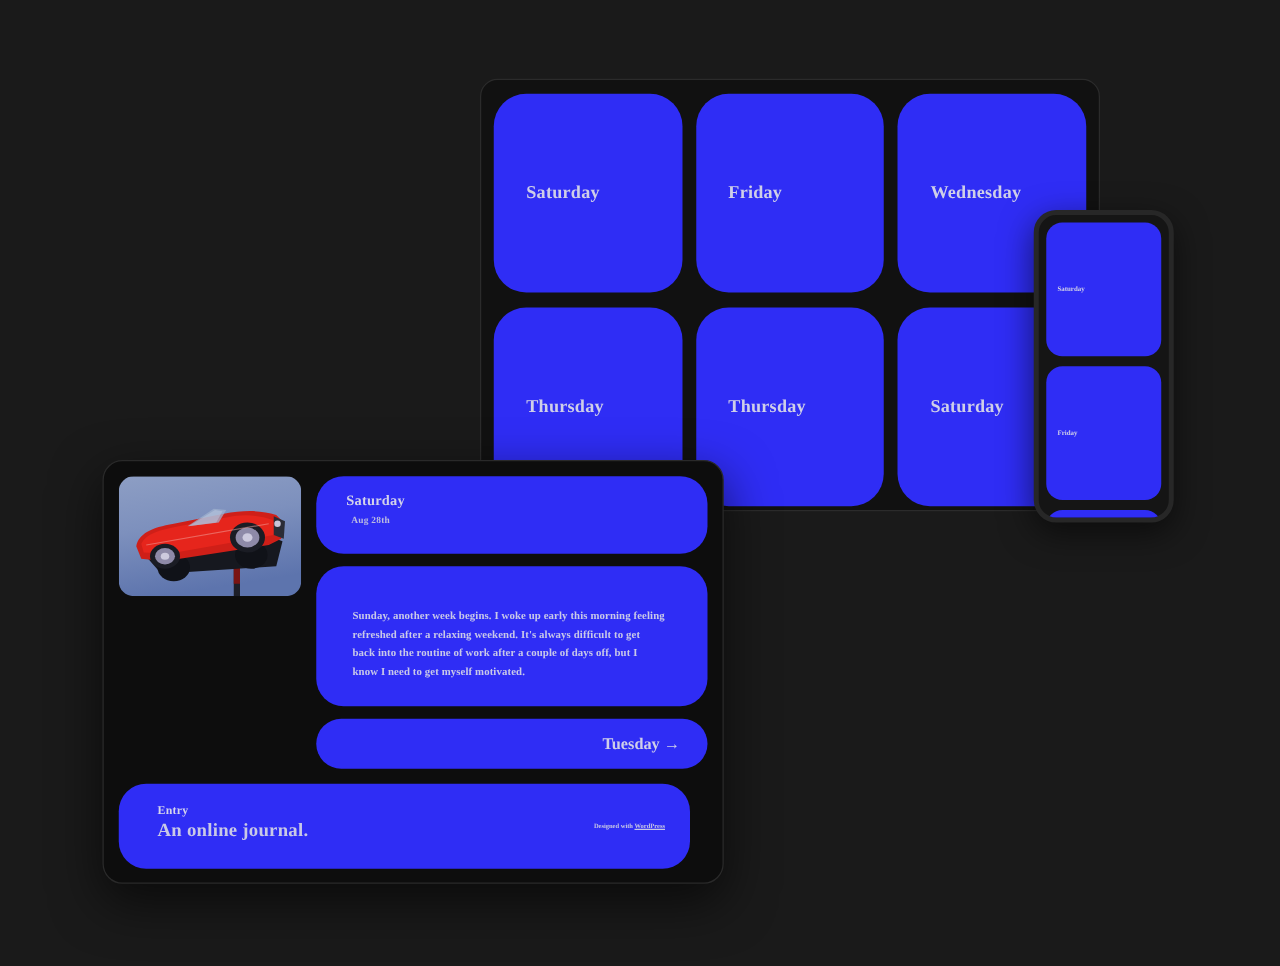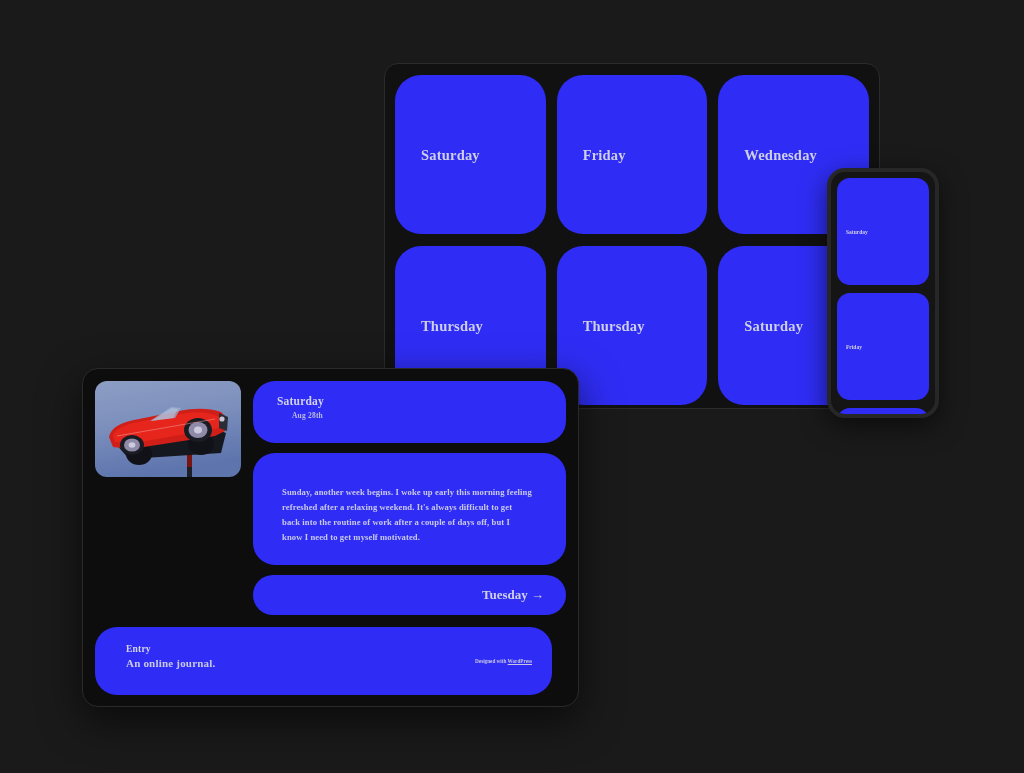--- a/index.html
+++ b/index.html
@@ -104,21 +104,21 @@
     background:#2f2df5;
     border-radius:22px;
     position:relative;
   }
   .header-block { height:62px; }
   .header-block .h-title {
     position:absolute; left:24px; top:14px;
     font-size:11.5px; color:#d2d2ea; letter-spacing:0.2px;
   }
   .header-block .h-date {
-    position:absolute; left:39px; top:30px;
+    position:absolute; left:28px; top:30px;
     font-size:7.5px; color:#bcbce0; letter-spacing:0.2px;
   }
   .body-block { height:112px; }
   .body-block .b-text {
     position:absolute; left:29px; top:32px; right:34px;
     font-size:8.6px; line-height:1.75;
     color:#c9c9e8; letter-spacing:0.1px;
   }
   .nav-block { height:40px; }
   .nav-block .n-next {
@@ -130,21 +130,21 @@
     height:68px;
     margin-top:12px;
     width:457px;
   }
   .footer-block .f-title {
     position:absolute; left:31px; top:17px;
     font-size:9.5px; color:#d4d4ec; letter-spacing:0.2px;
   }
   .footer-block .f-sub {
     position:absolute; left:31px; top:30px;
-    font-size:11px; color:#c9c9e6; letter-spacing:0.2px;
+    font-size:15px; color:#c9c9e6; letter-spacing:0.2px;
   }
   .footer-block .f-credit {
     position:absolute; right:20px; top:50%;
     transform:translateY(-50%);
     font-size:5.2px; color:#c6c6e4; white-space:nowrap;
   }
   .footer-block .f-credit u { text-decoration:underline; }
 </style>
 </head>
 <body>

